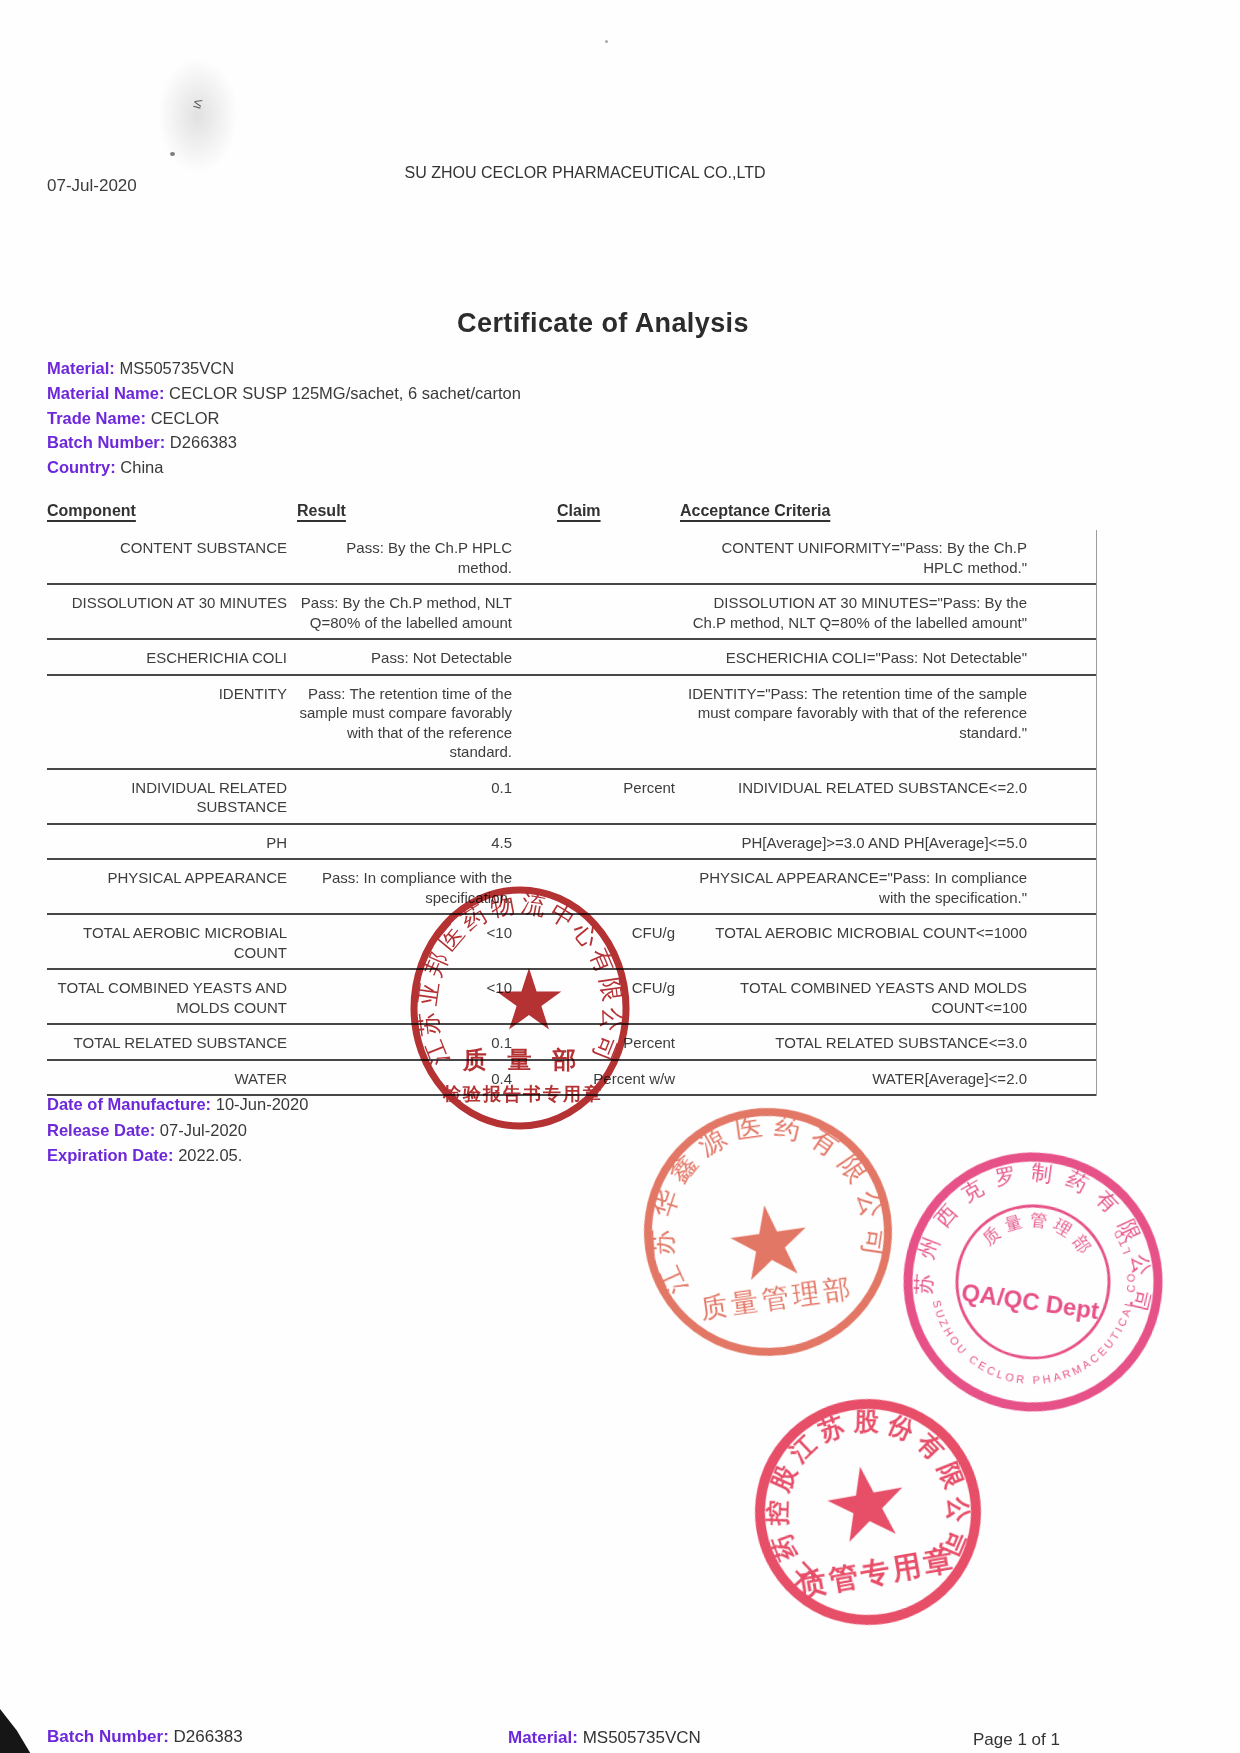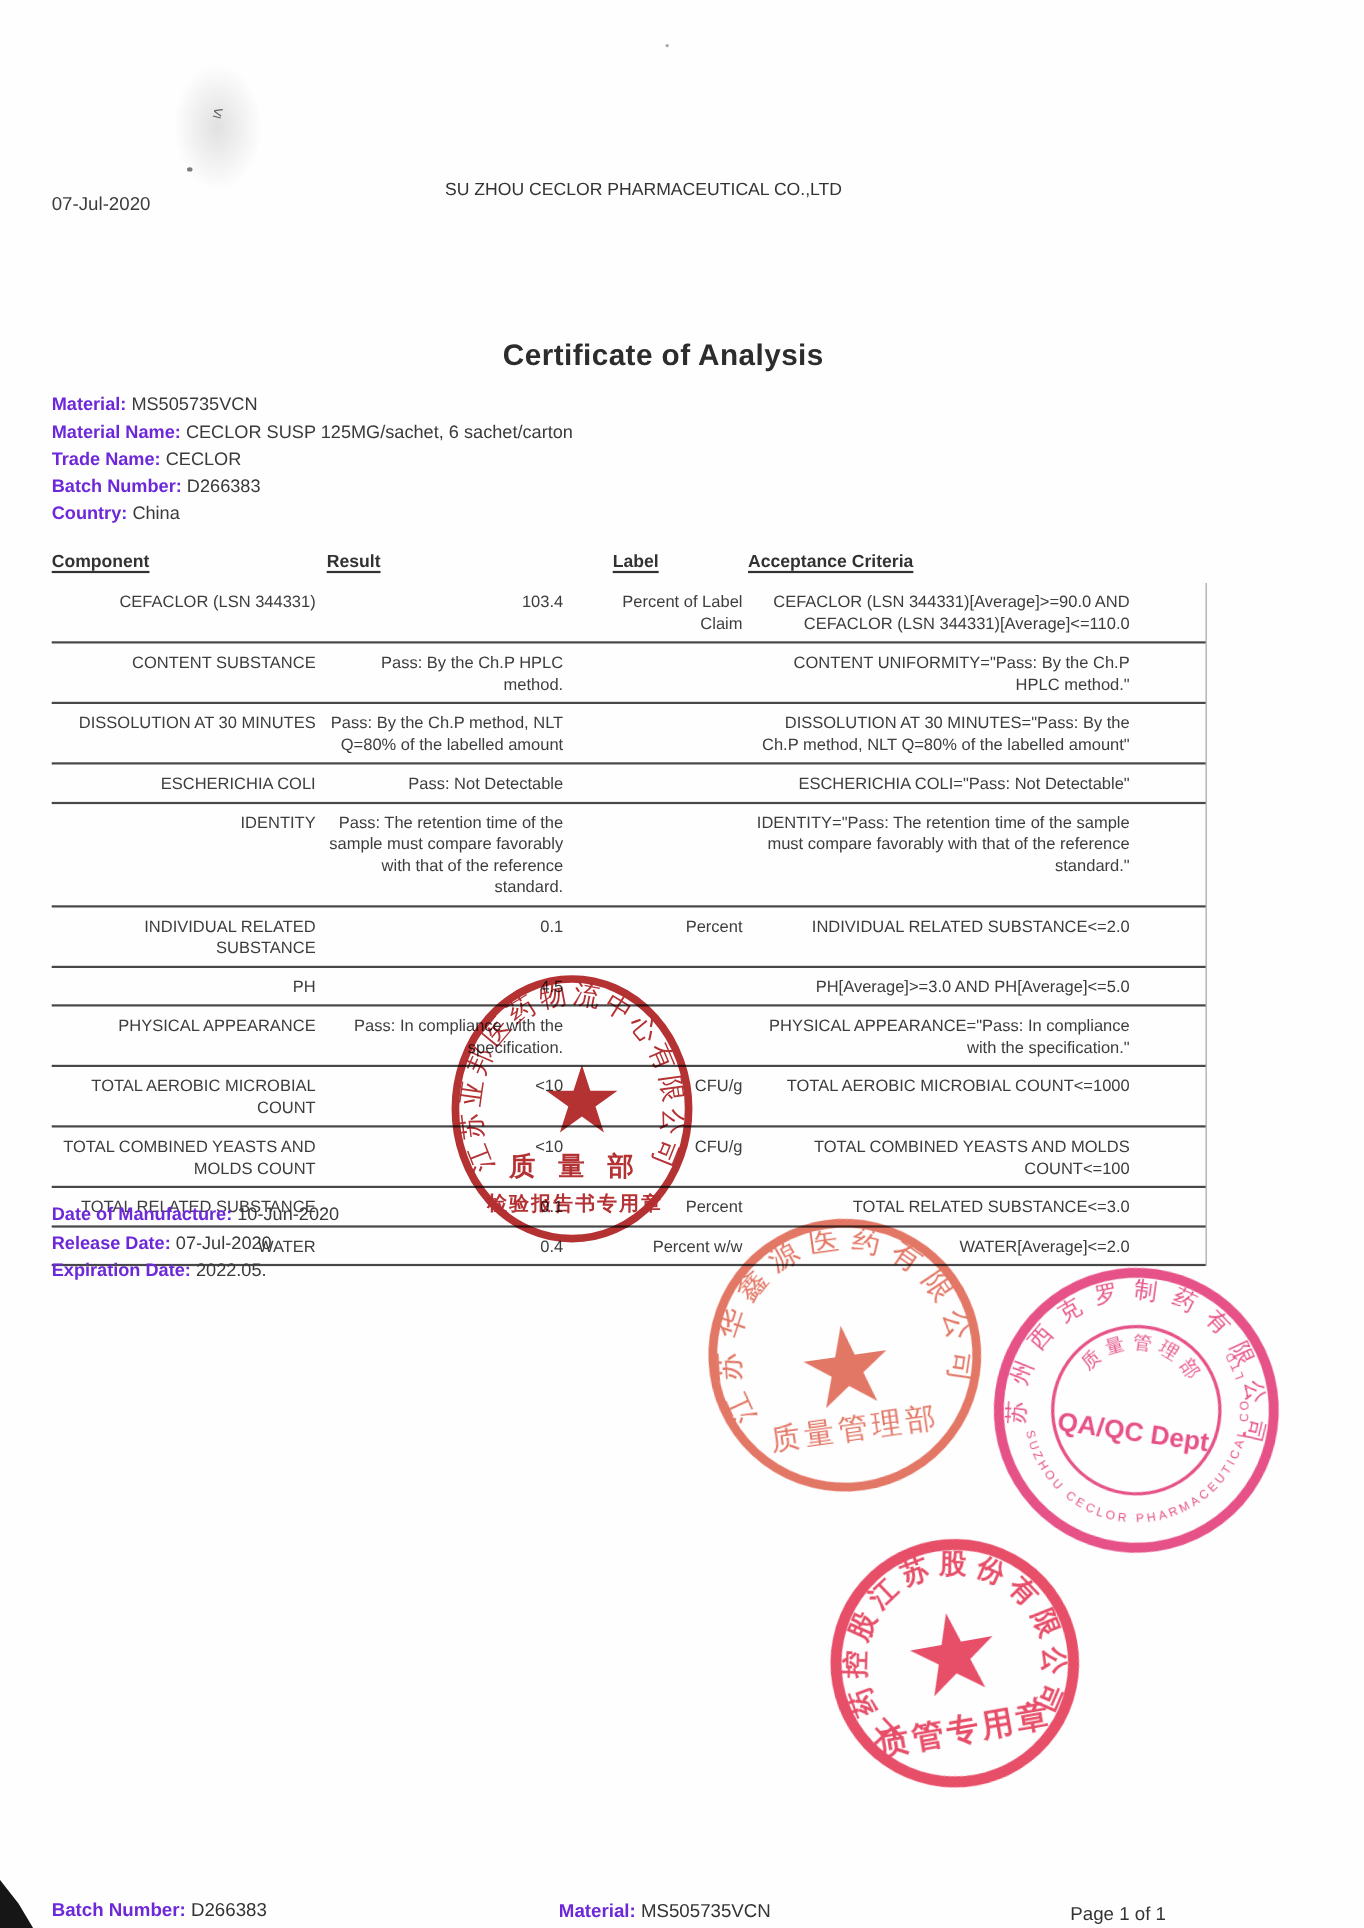--- a/index.html
+++ b/index.html
@@ -64,30 +64,24 @@
     <div><span class="lbl">Material Name:</span> <span>CECLOR SUSP 125MG/sachet, 6 sachet/carton</span></div>
     <div><span class="lbl">Trade Name:</span> <span>CECLOR</span></div>
     <div><span class="lbl">Batch Number:</span> <span>D266383</span></div>
     <div><span class="lbl">Country:</span> <span>China</span></div>
   </div>
 
   <div class="coa-table">
     <div class="coa-head">
       <span>Component</span>
       <span>Result</span>
-      <span>Label</span>
+      <span>Claim</span>
       <span>Acceptance Criteria</span>
     </div>
     <div class="coa-rows">
-        <div class="coa-row">
-          <div class="cell component">CEFACLOR (LSN 344331)</div>
-          <div class="cell result">103.4</div>
-          <div class="cell unit">Percent of Label Claim</div>
-          <div class="cell criteria">CEFACLOR (LSN 344331)[Average]&gt;=90.0 AND CEFACLOR (LSN 344331)[Average]&lt;=110.0</div>
-        </div>
         <div class="coa-row">
           <div class="cell component">CONTENT SUBSTANCE</div>
           <div class="cell result">Pass: By the Ch.P HPLC method.</div>
           <div class="cell unit"></div>
           <div class="cell criteria">CONTENT UNIFORMITY="Pass: By the Ch.P HPLC method."</div>
         </div>
         <div class="coa-row">
           <div class="cell component">DISSOLUTION AT 30 MINUTES</div>
           <div class="cell result">Pass: By the Ch.P method,  NLT Q=80% of the labelled amount</div>
           <div class="cell unit"></div>

